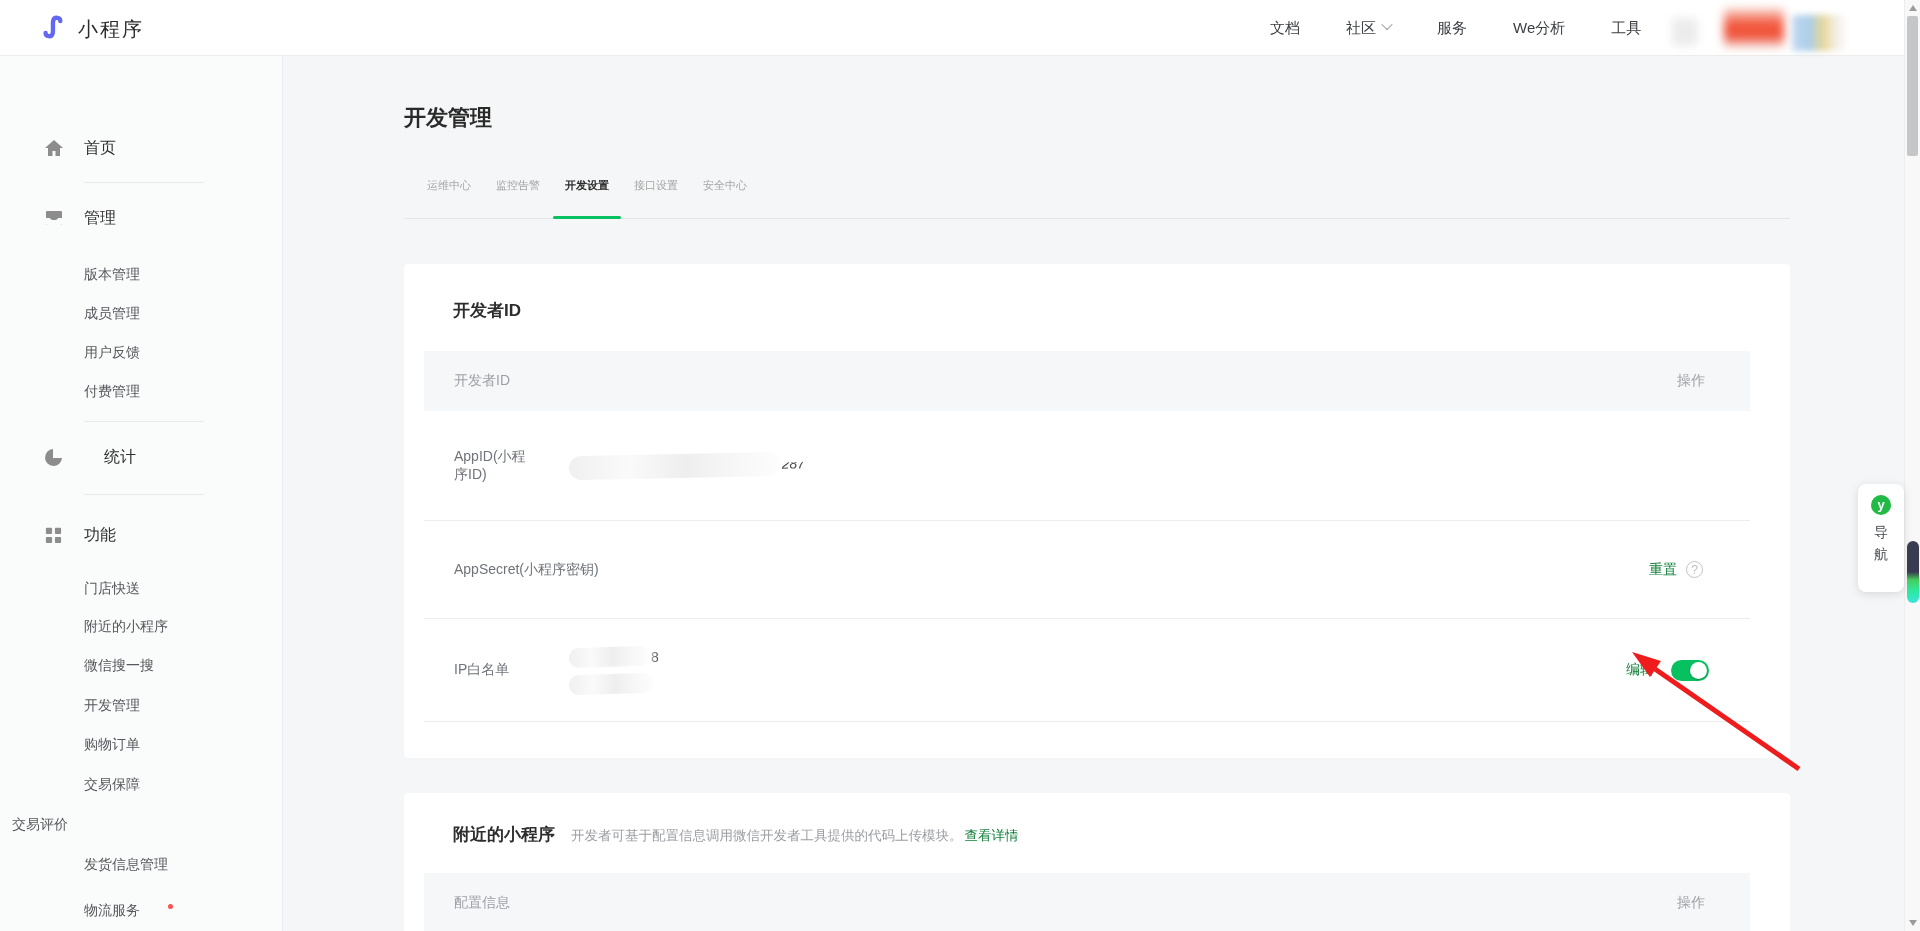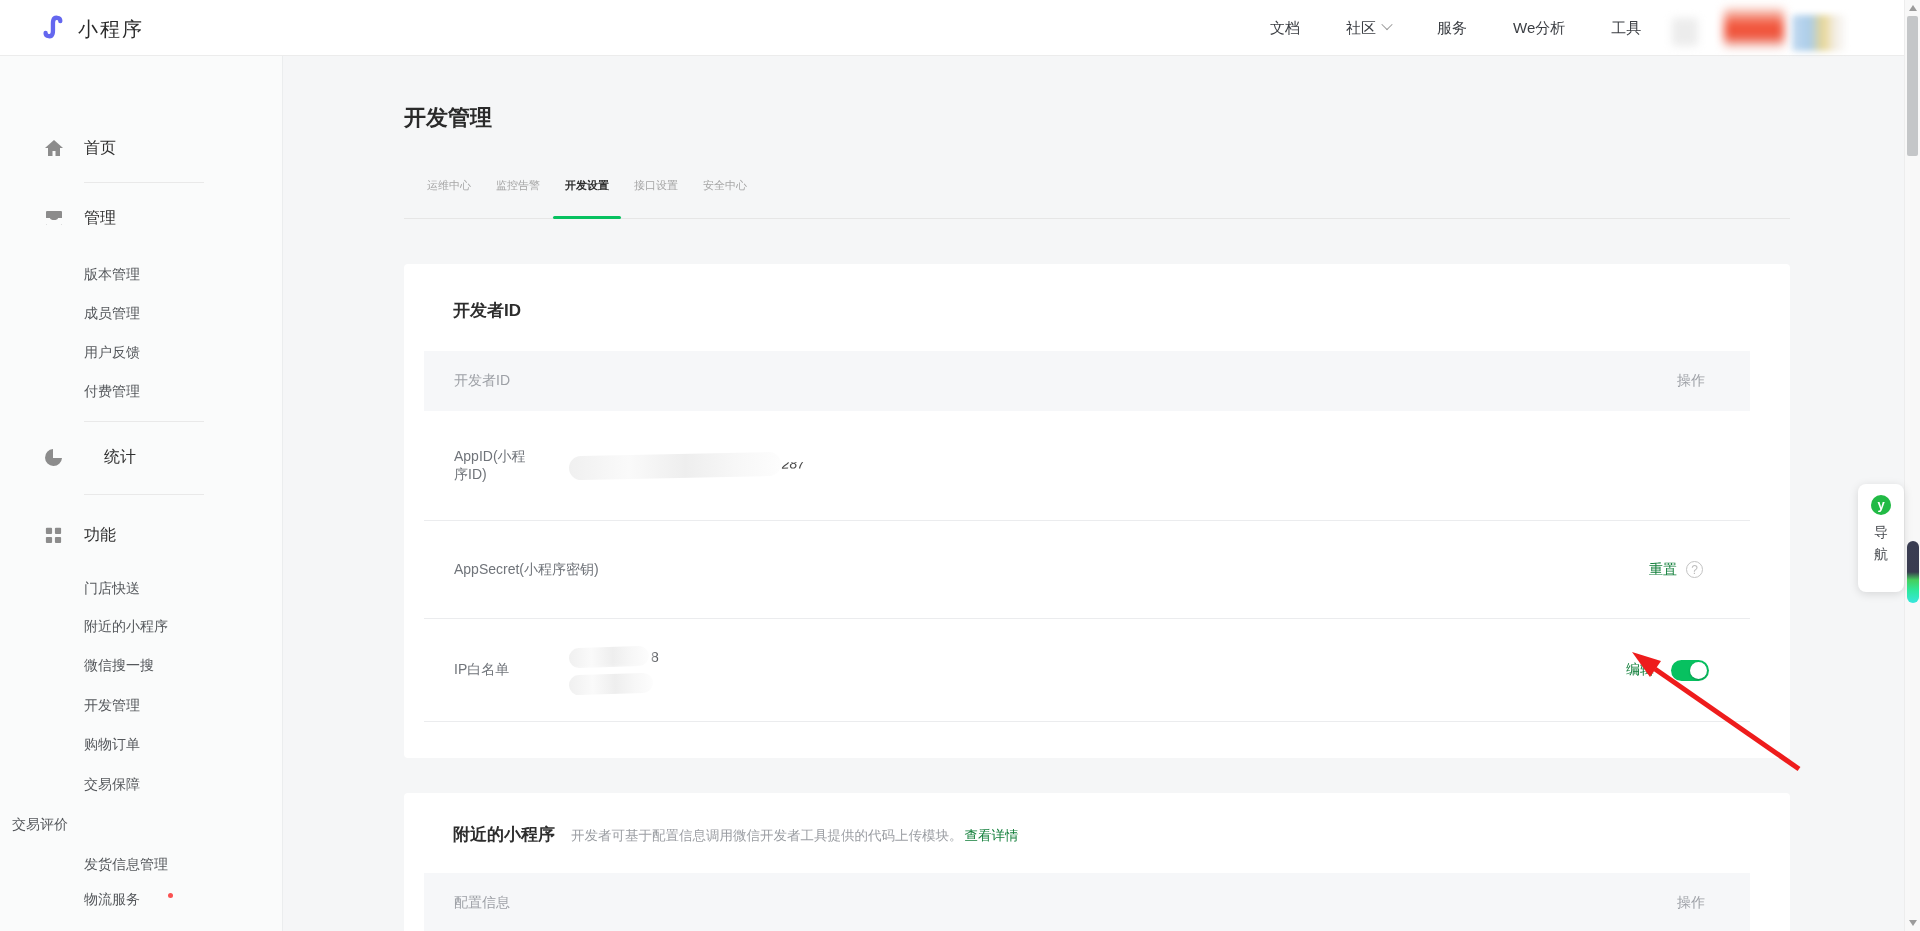--- a/index.html
+++ b/index.html
@@ -192,21 +192,21 @@
     </div>
   <div class="side-sub" style="margin-top:20px;">
       <span>交易保障</span>
     </div>
   <div class="side-sub" style="margin-top:20px;padding-left:12px;">
       <span>交易评价</span>
     </div>
   <div class="side-sub" style="margin-top:20px;">
       <span>发货信息管理</span>
     </div>
-  <div class="side-sub" style="margin-top:15px;gap:24px;">
+  <div class="side-sub" style="margin-top:26px;gap:24px;">
     <span>物流服务</span>
     <span class="dot-badge"></span>
   </div>
 </div>
 
 <div class="main">
   <div class="page-title">开发管理</div>
 
   <div class="tabs">
     <span class="tab">运维中心</span>

